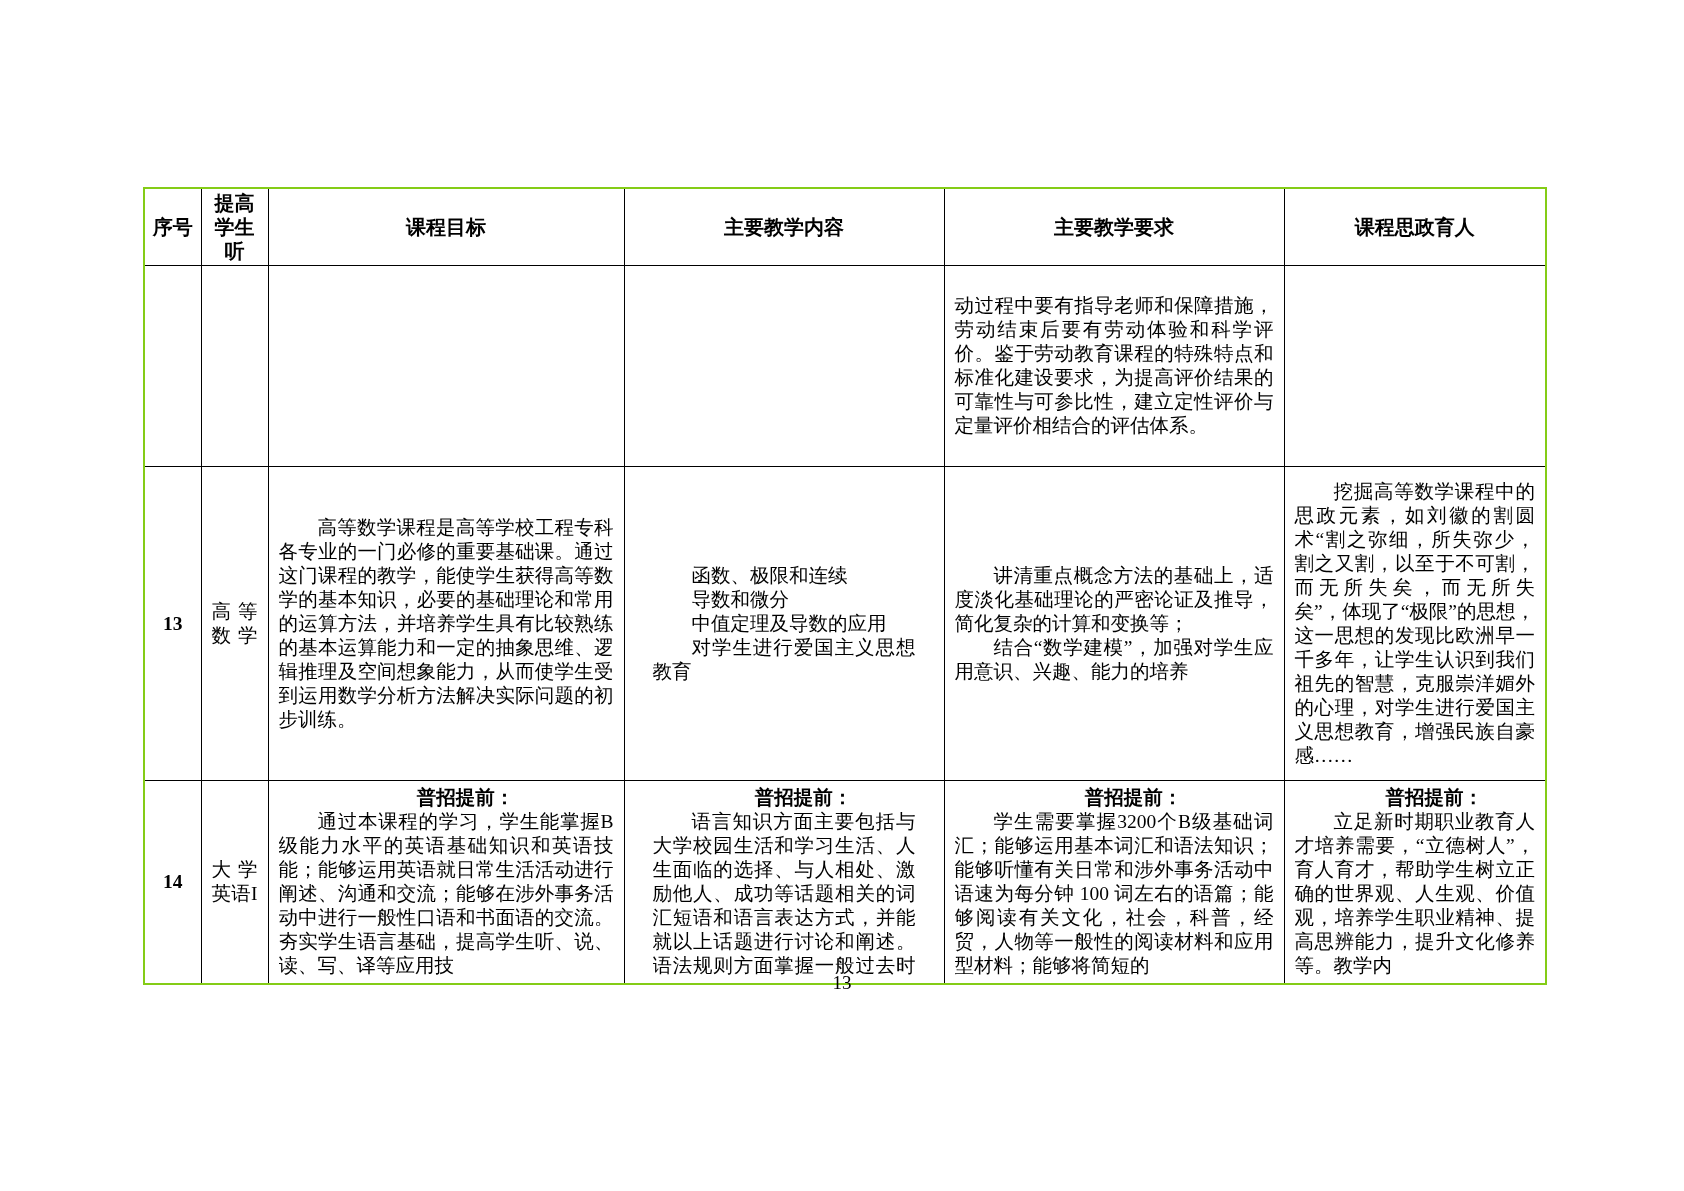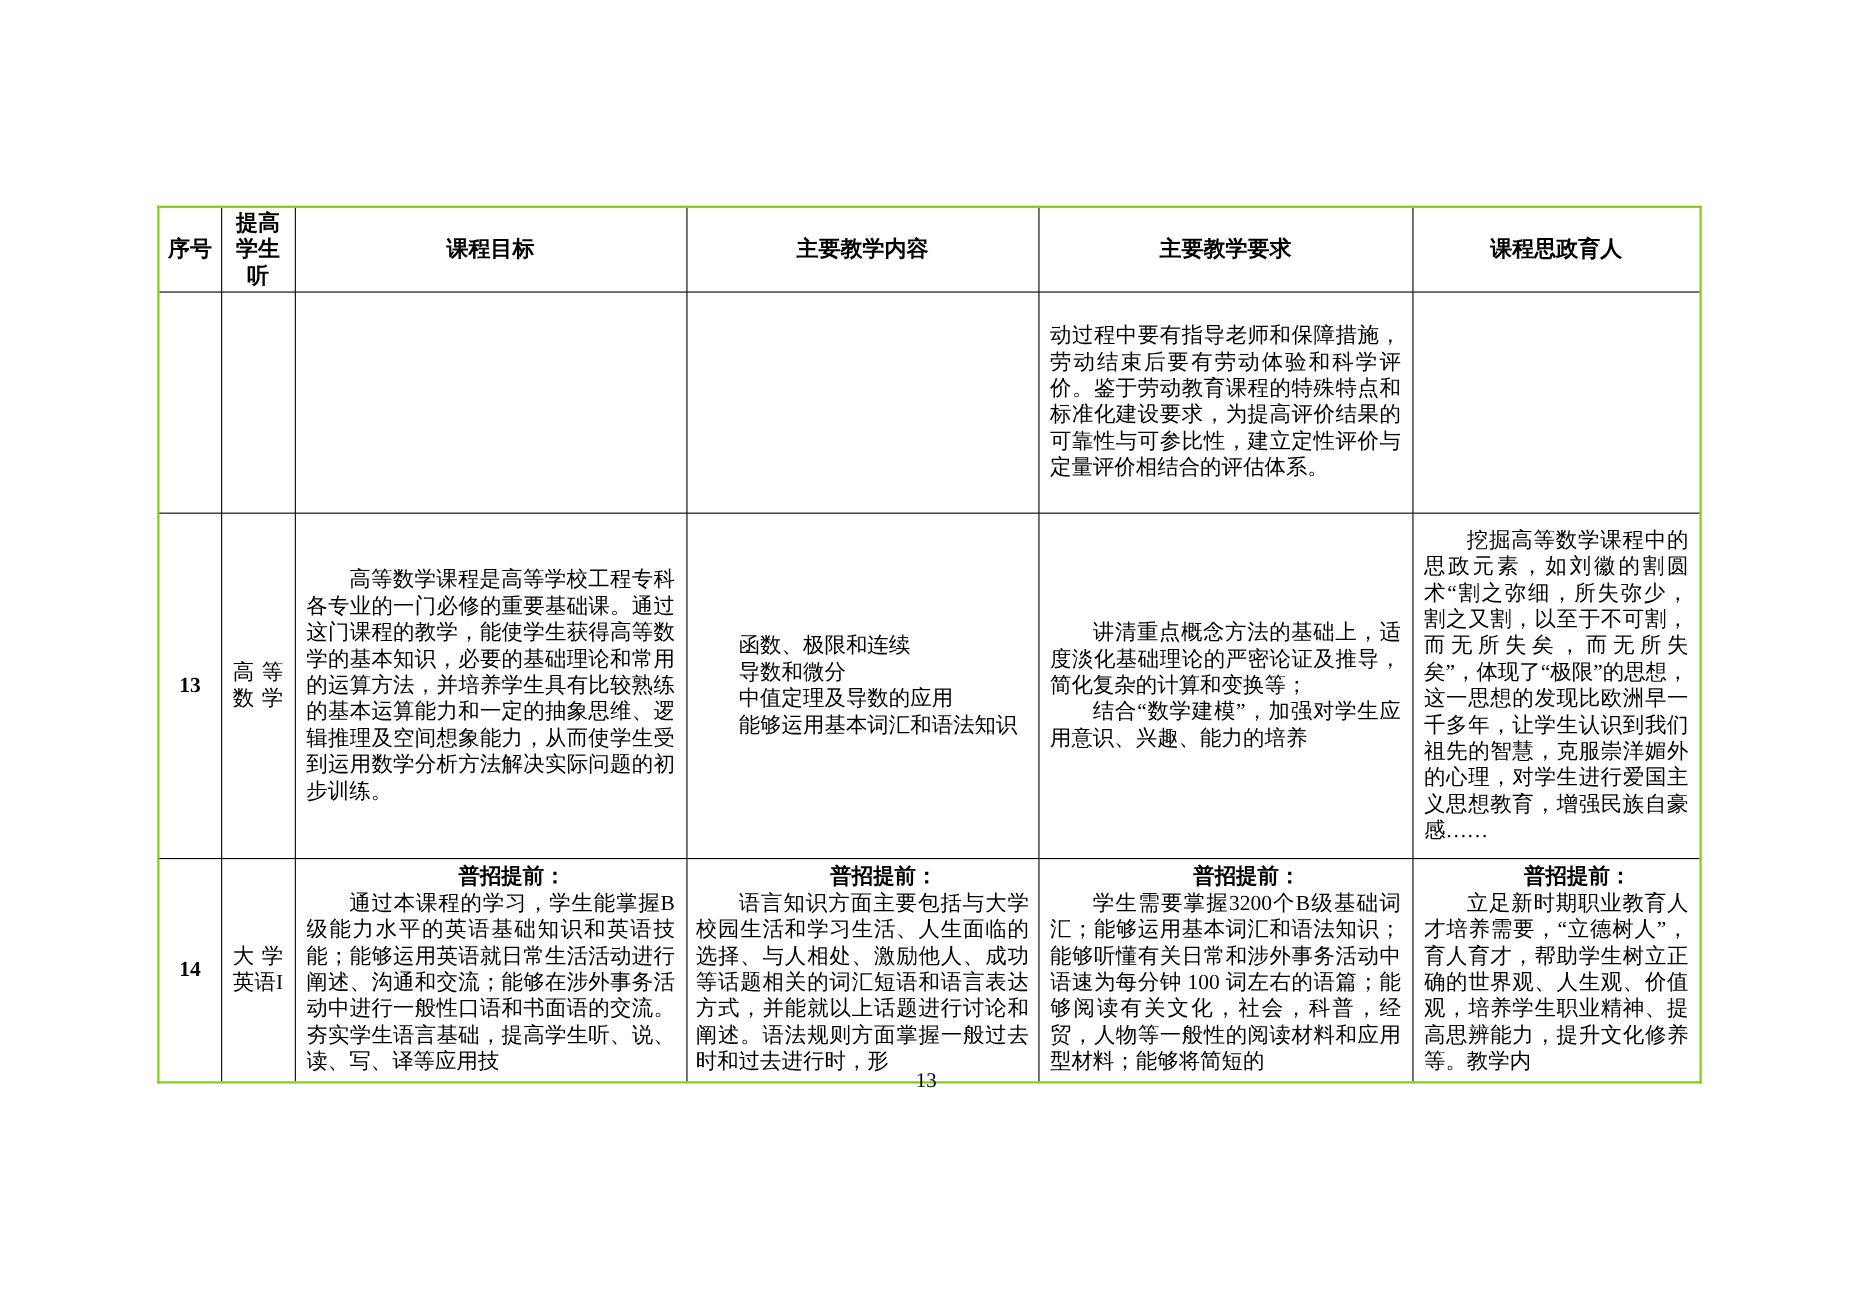--- a/index.html
+++ b/index.html
@@ -61,21 +61,21 @@
     text-align: center;
     font-weight: bold;
   }
   .name-cell {
     text-align: justify;
     text-align-last: justify;
     padding: 2px 12px;
     white-space: pre-line;
     margin-left: 39px;
   }
-  td.col-content { padding: 2px 8px; }
+  td.col-content { padding: 2px 28px; }
   .page-number {
     position: absolute;
     left: 0;
     right: 0;
     top: 972px;
     text-align: center;
     font-size: 19px;
   }
 </style>
 </head>
@@ -118,21 +118,21 @@
       <tr class="row-13">
         <td class="num-cell">13</td>
         <td class="name-cell">高等数学</td>
         <td>
           <p class="para">高等数学课程是高等学校工程专科各专业的一门必修的重要基础课。通过这门课程的教学，能使学生获得高等数学的基本知识，必要的基础理论和常用的运算方法，并培养学生具有比较熟练的基本运算能力和一定的抽象思维、逻辑推理及空间想象能力，从而使学生受到运用数学分析方法解决实际问题的初步训练。</p>
         </td>
         <td class="col-content">
           <div class="content-line">函数、极限和连续</div>
           <div class="content-line">导数和微分</div>
           <div class="content-line">中值定理及导数的应用</div>
-          <div class="content-line">能够运用基本词汇和语法知识</div>
+          <div class="content-line">对学生进行爱国主义思想教育</div>
         </td>
         <td>
           <p class="para">讲清重点概念方法的基础上，适度淡化基础理论的严密论证及推导，简化复杂的计算和变换等；</p>
           <p class="para">结合“数学建模”，加强对学生应用意识、兴趣、能力的培养</p>
         </td>
         <td>
           <p class="para">挖掘高等数学课程中的思政元素，如刘徽的割圆术“割之弥细，所失弥少，割之又割，以至于不可割，而无所失矣，而无所失矣”，体现了“极限”的思想，这一思想的发现比欧洲早一千多年，让学生认识到我们祖先的智慧，克服崇洋媚外的心理，对学生进行爱国主义思想教育，增强民族自豪感……</p>
         </td>
       </tr>
 

